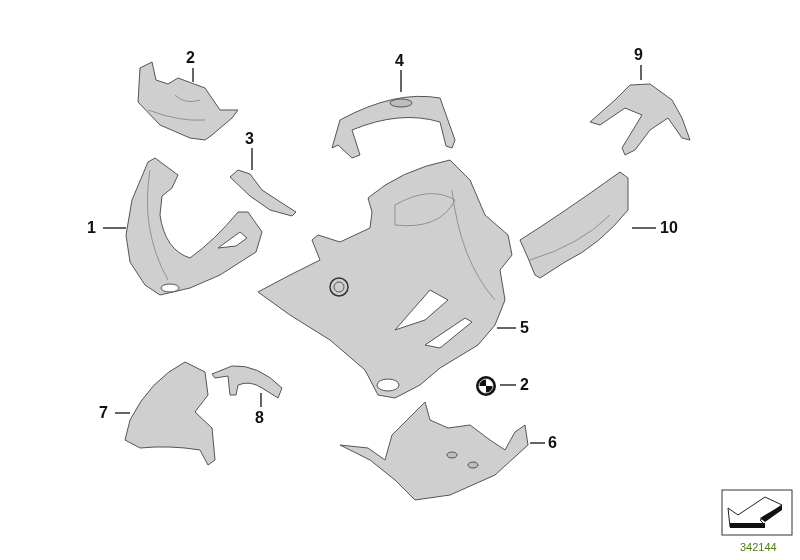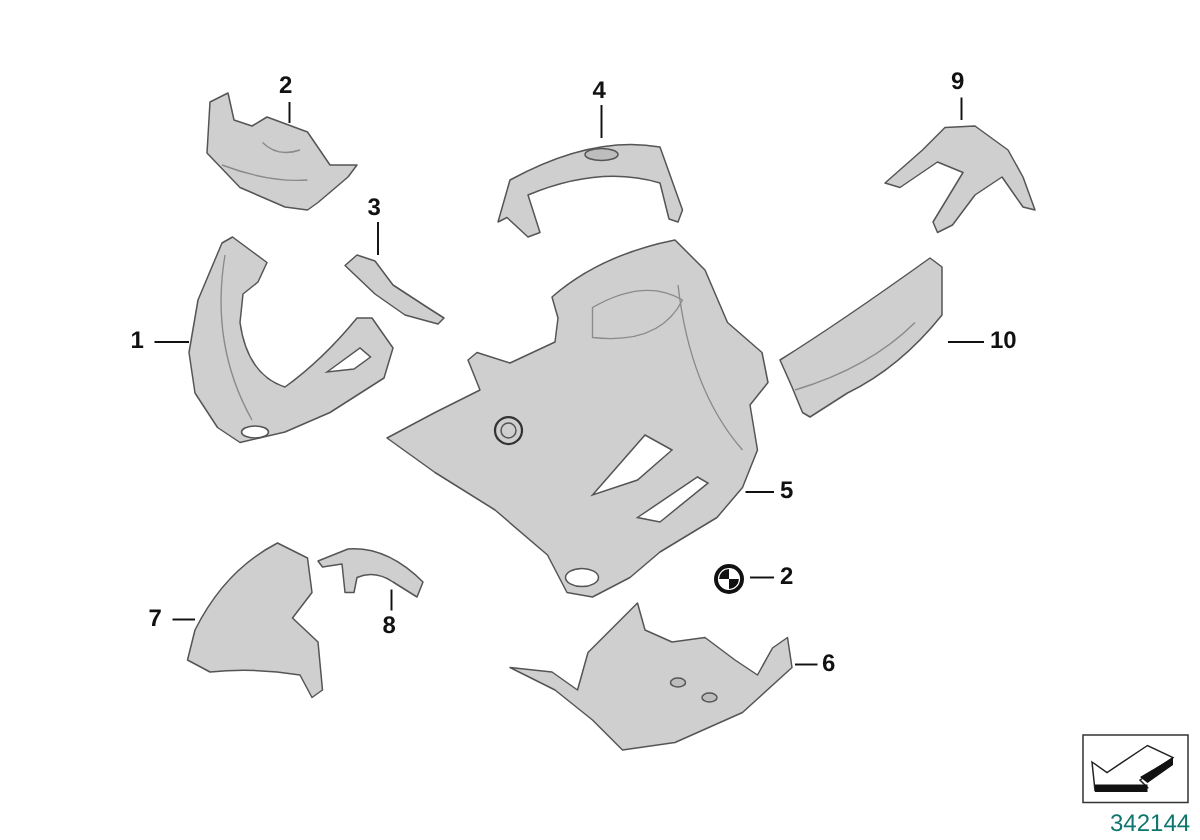--- a/index.html
+++ b/index.html
@@ -4,21 +4,21 @@
 <style>
   html, body { margin: 0; padding: 0; background: #ffffff; }
   body { width: 800px; height: 560px; position: relative; overflow: hidden; font-family: "Liberation Sans", sans-serif; }
   svg#diagram { position: absolute; left: 0; top: 0; }
   .part { fill: #cfcfcf; stroke: #555; stroke-width: 1; stroke-linejoin: round; }
   .part-dark { fill: #bdbdbd; stroke: #555; stroke-width: 1; }
   .detail { fill: none; stroke: #8a8a8a; stroke-width: 0.9; }
   .hole { fill: #ffffff; stroke: #555; stroke-width: 1; }
   .leader { stroke: #111; stroke-width: 1.3; }
   .callout { position: absolute; font-weight: bold; font-size: 16px; color: #111; line-height: 1; }
-  .ref-num { position: absolute; left: 740px; top: 541px; font-size: 16px; color: #0f766e; }
+  .ref-num { position: absolute; left: 740px; top: 541px; font-size: 11px; color: #4d7c0f; }
 </style>
 </head>
 <body>
 
 <svg id="diagram" width="800" height="560" viewBox="0 0 800 560">
 
   <g>
     <path class="part" d="M140,68 L152,62 L156,80 L168,84 L178,78 L205,88 L220,110 L238,110 L232,118 L212,135 L205,140 L190,138 L160,125 L138,102 Z"></path>
     <path class="detail" d="M175,95 Q185,105 200,100"></path>
     <path class="detail" d="M148,110 Q180,122 205,120"></path>

